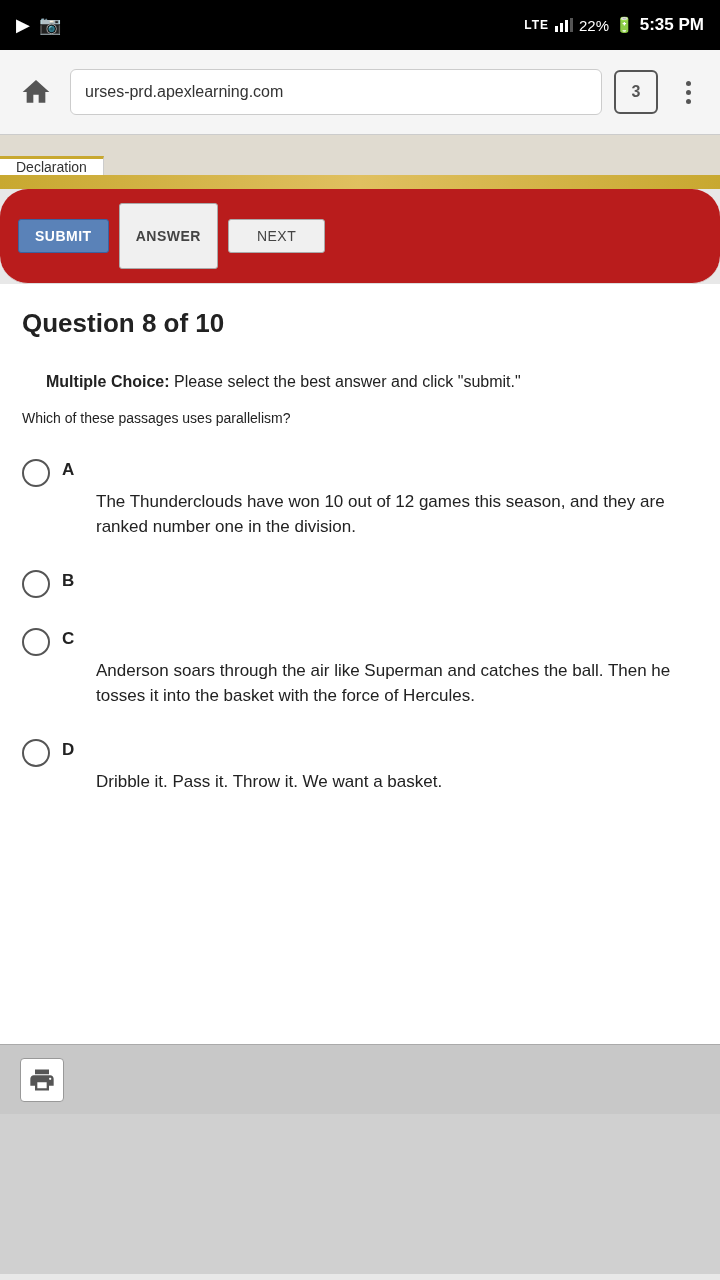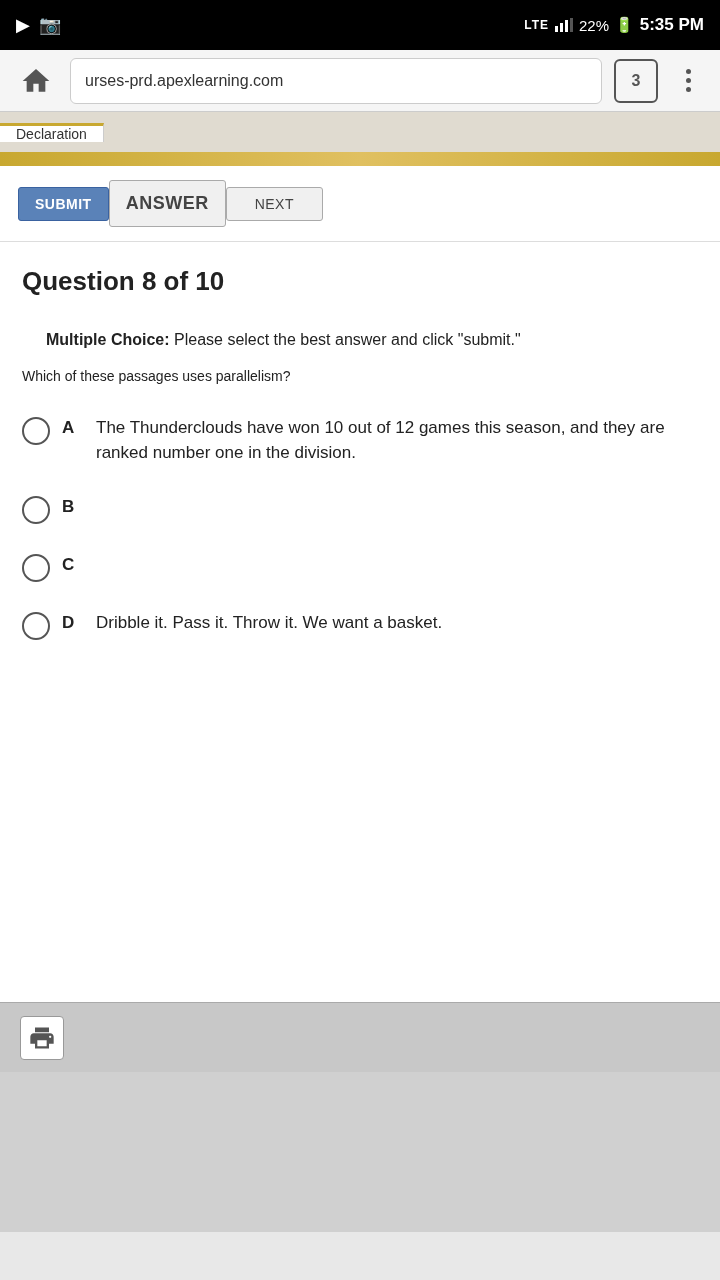--- a/index.html
+++ b/index.html
@@ -41,21 +41,21 @@
       letter-spacing: 1px;
     }
     .time-text {
       font-size: 17px;
       font-weight: 600;
     }
 
     
     .browser-bar {
       width: 720px;
-      height: 62px;
+      height: 85px;
       background: #f5f5f5;
       display: flex;
       align-items: center;
       padding: 0 14px;
       gap: 12px;
       border-bottom: 1px solid #ccc;
     }
     .home-btn {
       width: 44px;
       height: 44px;
@@ -110,21 +110,21 @@
       background: #555;
       border-radius: 50%;
     }
 
     
     .tab-strip {
       width: 720px;
       height: 40px;
       background: #e0dbd0;
       display: flex;
-      align-items: center;
+      align-items: flex-end;
     }
     .tab-item {
       padding: 0 16px;
       display: flex;
       align-items: center;
       font-size: 14px;
       color: #333;
       background: #fff;
       border-right: 1px solid #ccc;
       border-top: 3px solid #c8a830;
@@ -134,43 +134,45 @@
     .accent-bar {
       width: 720px;
       height: 14px;
       background: linear-gradient(to right, #c8a830, #e0c060, #c8a830);
     }
 
     
     .toolbar {
       width: 720px;
       padding: 14px 18px;
-      background: #ffffff;
-      display: flex;
+      background: #b91c1c;
+      display: flex;
+      gap: 10px;
       align-items: center;
       border-bottom: 1px solid #ddd;
+      border-radius: 28px;
     }
     .btn-submit {
       padding: 8px 16px;
       background: #5a82b8;
       color: #fff;
       border: 1px solid #3a62a0;
       border-radius: 3px;
       font-size: 14px;
       font-weight: bold;
       cursor: pointer;
       letter-spacing: 0.5px;
     }
     .btn-answer {
-      padding: 12px 16px;
+      padding: 24px 16px;
       background: #f0f0f0;
       color: #444;
       border: 1px solid #aaa;
       border-radius: 3px;
-      font-size: 18px;
+      font-size: 14px;
       font-weight: bold;
       cursor: pointer;
       letter-spacing: 0.5px;
     }
     .btn-next {
       padding: 8px 28px;
       background: #f0f0f0;
       color: #444;
       border: 1px solid #aaa;
       border-radius: 3px;
@@ -233,20 +235,21 @@
       font-weight: bold;
       color: #222;
       min-width: 22px;
       margin-top: 3px;
     }
     .option-text {
       font-size: 17px;
       color: #222;
       line-height: 1.5;
       flex: 1;
+      margin-top: 32px;
     }
 
     
     .bottom-bar {
       width: 720px;
       height: 70px;
       background: #c8c8c8;
       display: flex;
       align-items: center;
       justify-content: flex-start;
@@ -341,20 +344,21 @@
   </div>
 
   <div class="answer-option">
     <div class="radio-circle"></div>
     <span class="option-label">B</span>
   </div>
 
   <div class="answer-option">
     <div class="radio-circle"></div>
     <span class="option-label">C</span>
+    <span class="option-text">Anderson soars through the air like Superman and catches the ball. Then he tosses it into the basket with the force of Hercules.</span>
   </div>
 
   <div class="answer-option">
     <div class="radio-circle"></div>
     <span class="option-label">D</span>
     <span class="option-text">Dribble it. Pass it. Throw it. We want a basket.</span>
   </div>
 </div>
 
 <div class="bottom-bar">

